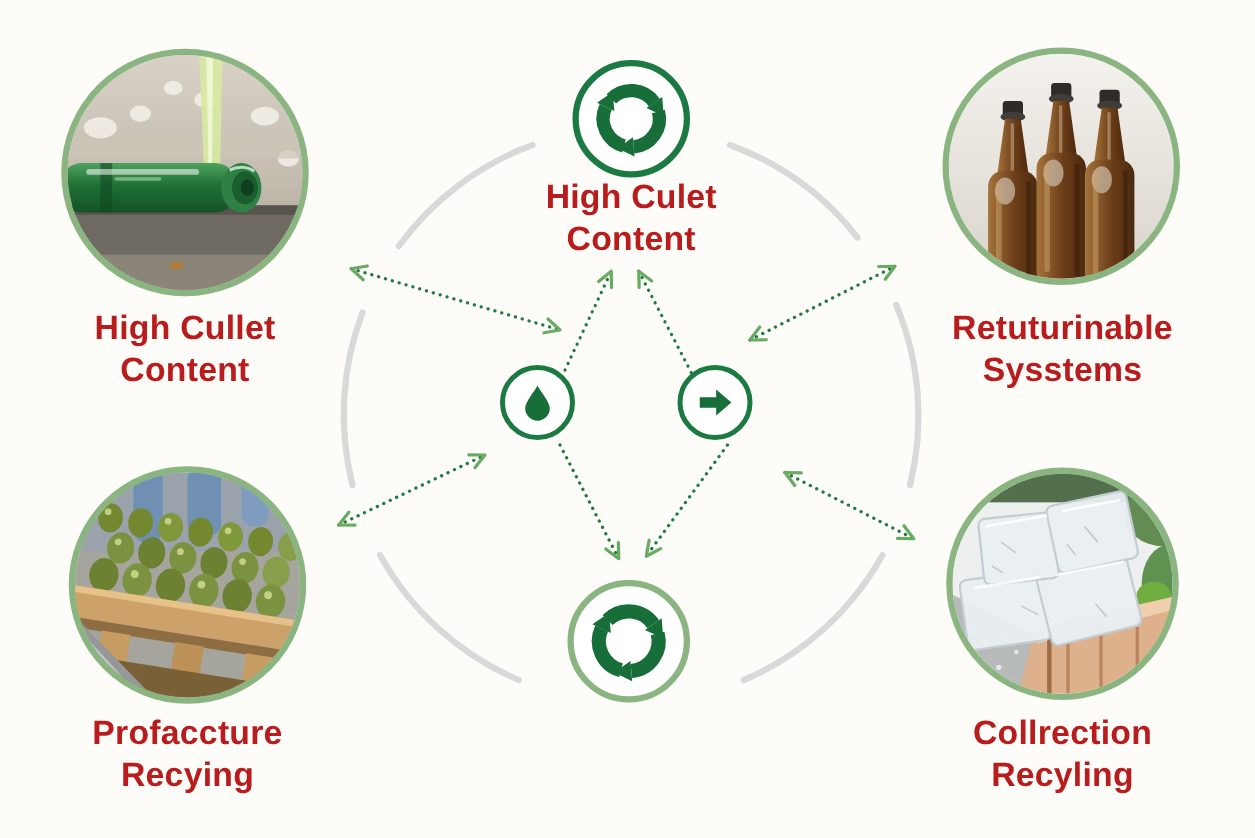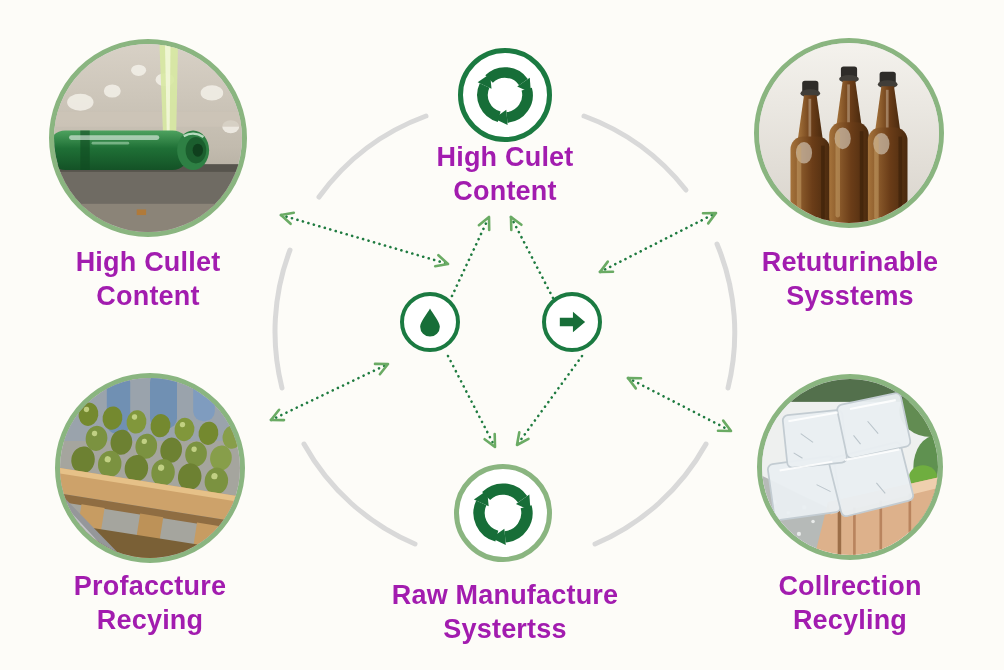--- a/index.html
+++ b/index.html
@@ -15,21 +15,21 @@
   .photo svg{display:block;width:100%;height:100%;}
   .icon-circle{
     position:absolute;border-radius:50%;background:#fff;display:flex;
     align-items:center;justify-content:center;box-sizing:border-box;z-index:1;
   }
   .ring-dark{border:5px solid #1b7a41;}
   .ring-dark-thin{border:4px solid #1b7a41;}
   .ring-sage{border:5px solid #8ab580;}
   .label{
     position:absolute;transform:translateX(-50%);text-align:center;
-    font-weight:700;font-size:27px;line-height:1.26;color:#a21caf;
+    font-weight:700;font-size:27px;line-height:1.26;color:#b91c1c;
     white-space:pre-line;letter-spacing:.2px;z-index:2;width:320px;
   }
   #photo-tl{left:49px;top:39px;width:198px;height:198px;}
   #photo-tr{left:754px;top:38px;width:190px;height:190px;}
   #photo-bl{left:55px;top:373px;width:190px;height:190px;}
   #photo-br{left:757px;top:374px;width:186px;height:186px;}
   #icon-top{left:458px;top:48px;width:94px;height:94px;}
   #icon-bottom{left:454px;top:464px;width:98px;height:98px;}
   #icon-drop{left:400px;top:292px;width:60px;height:60px;}
   #icon-arrow{left:542px;top:292px;width:60px;height:60px;}
@@ -319,18 +319,16 @@
   </div>
 
   <div class="label" id="label-top">High Culet
 Content</div>
   <div class="label" id="label-tl">High Cullet
 Content</div>
   <div class="label" id="label-tr">Retuturinable
 Sysstems</div>
   <div class="label" id="label-bl">Profaccture
 Recying</div>
-  <div class="label" id="label-bc">Raw Manufacture
-Systertss</div>
   <div class="label" id="label-br">Collrection
 Recyling</div>
 
 </div>
 
 </body></html>

